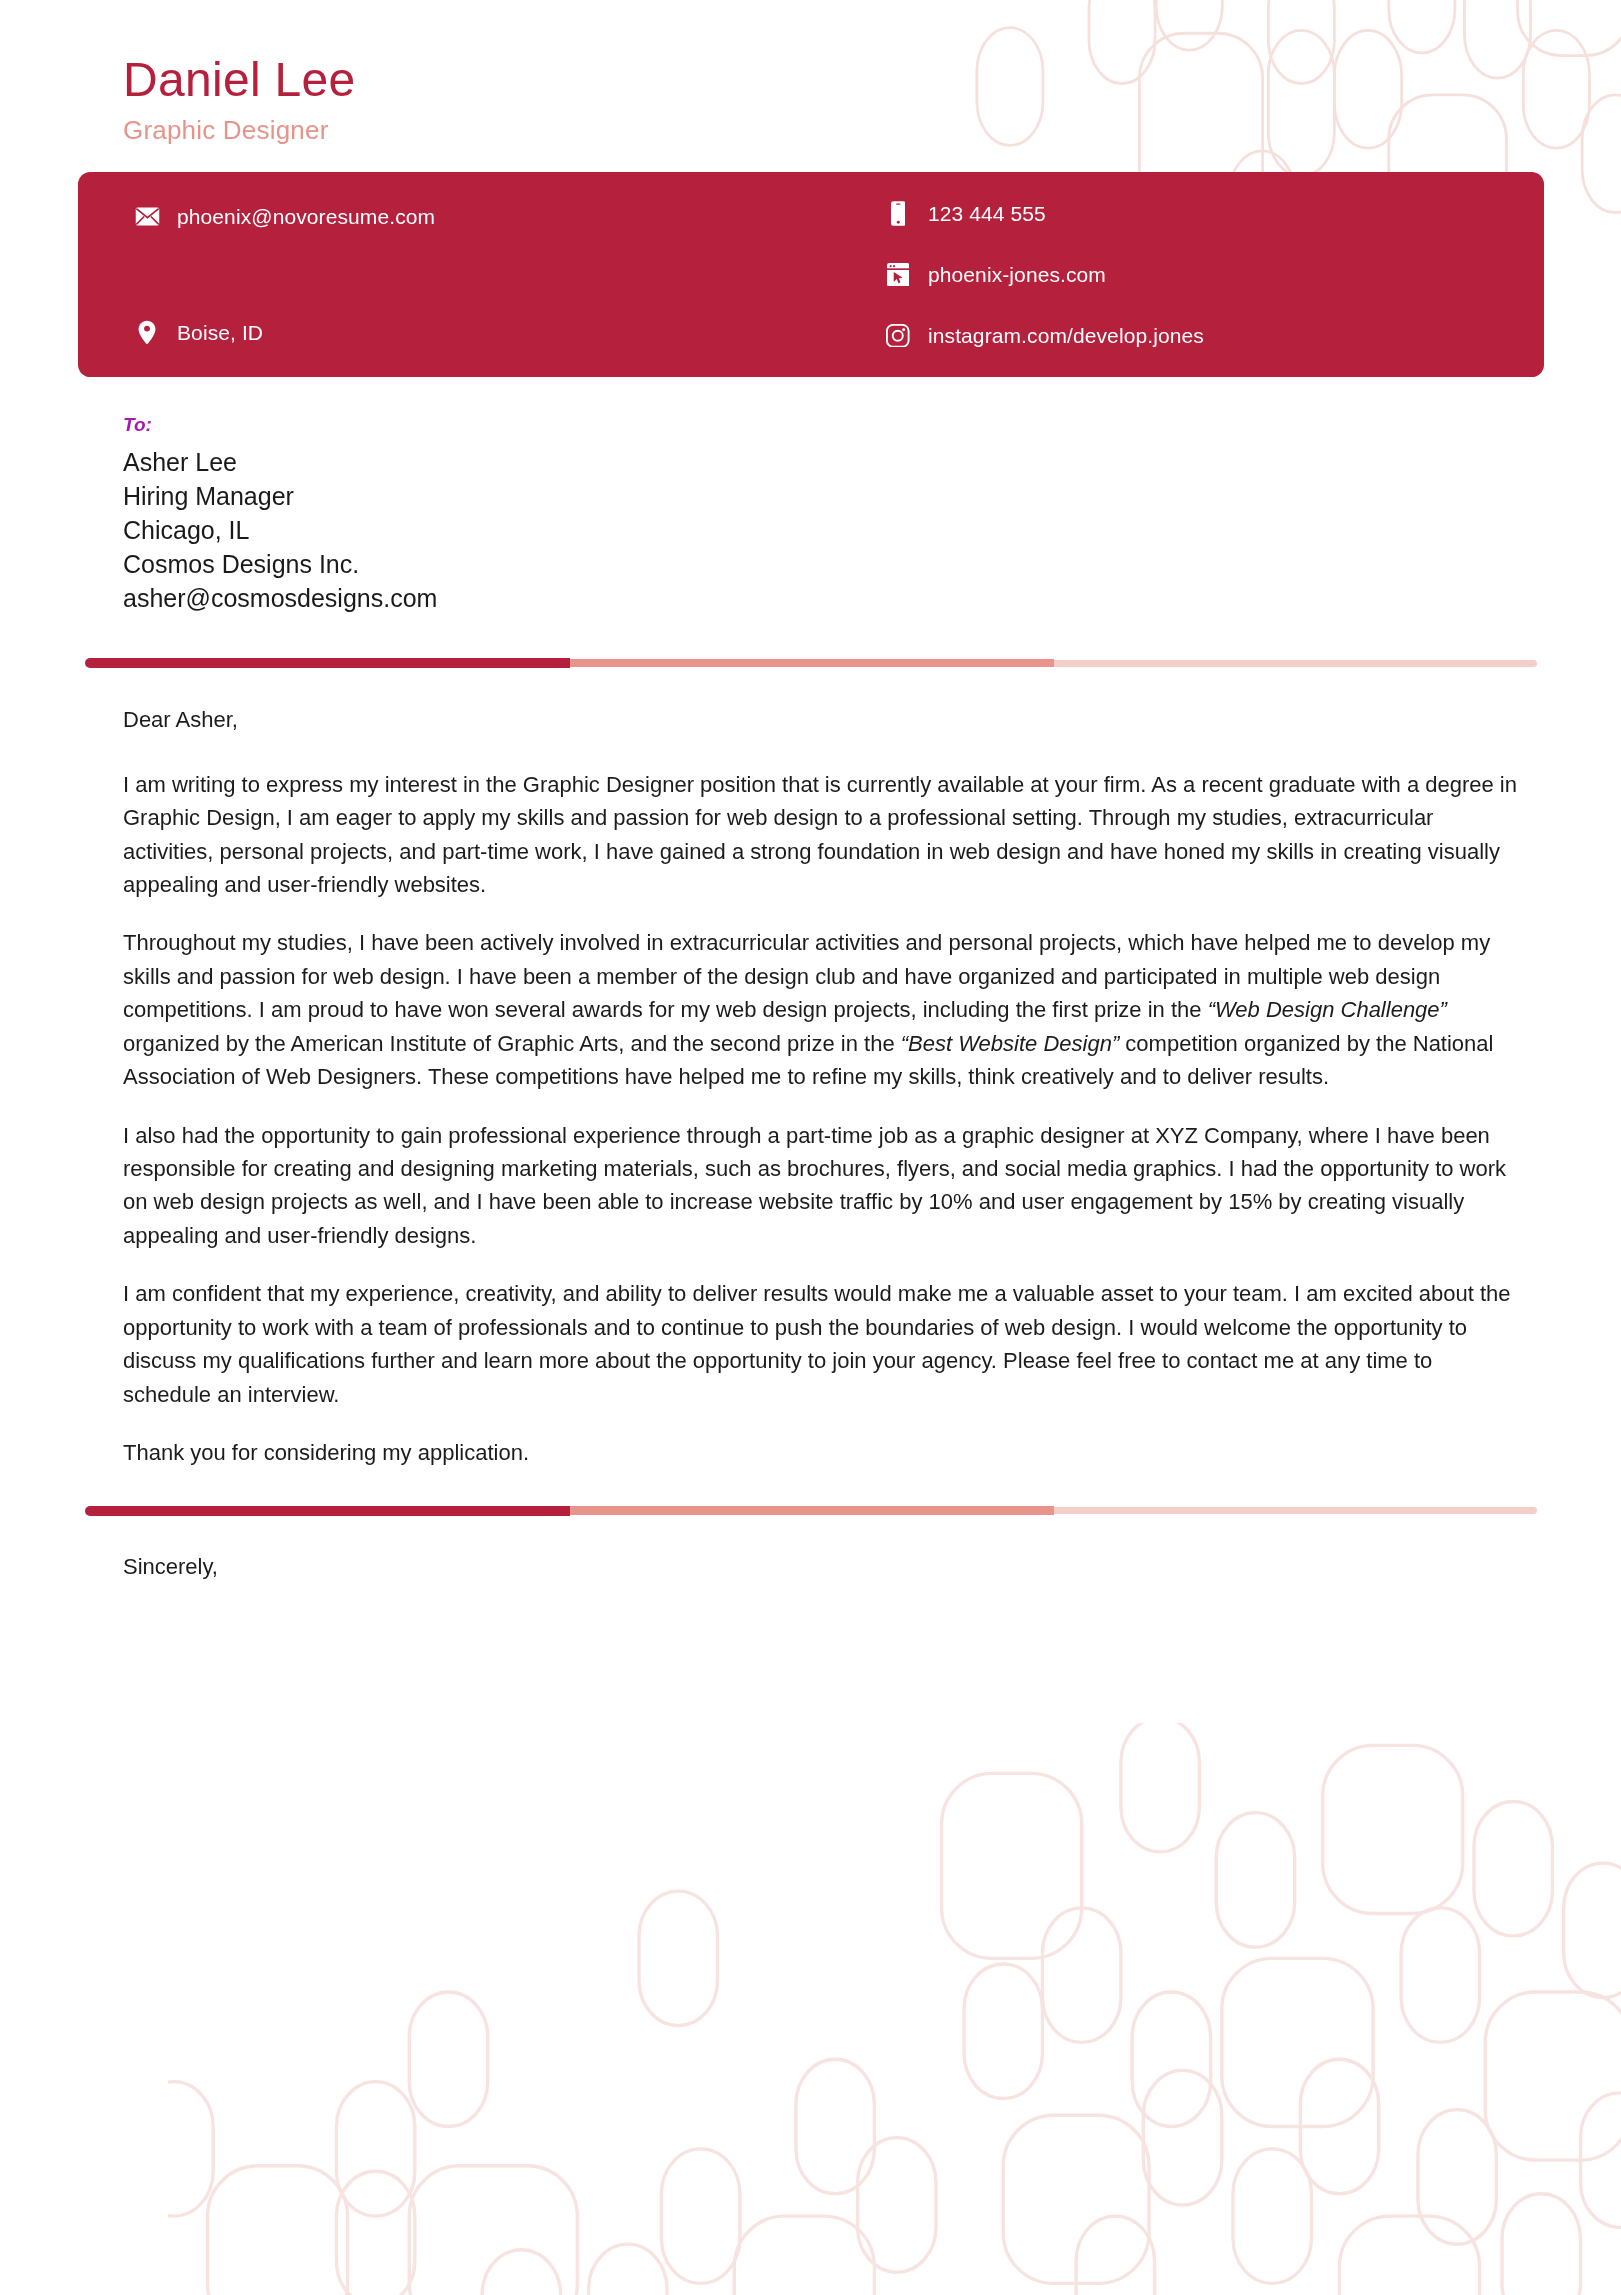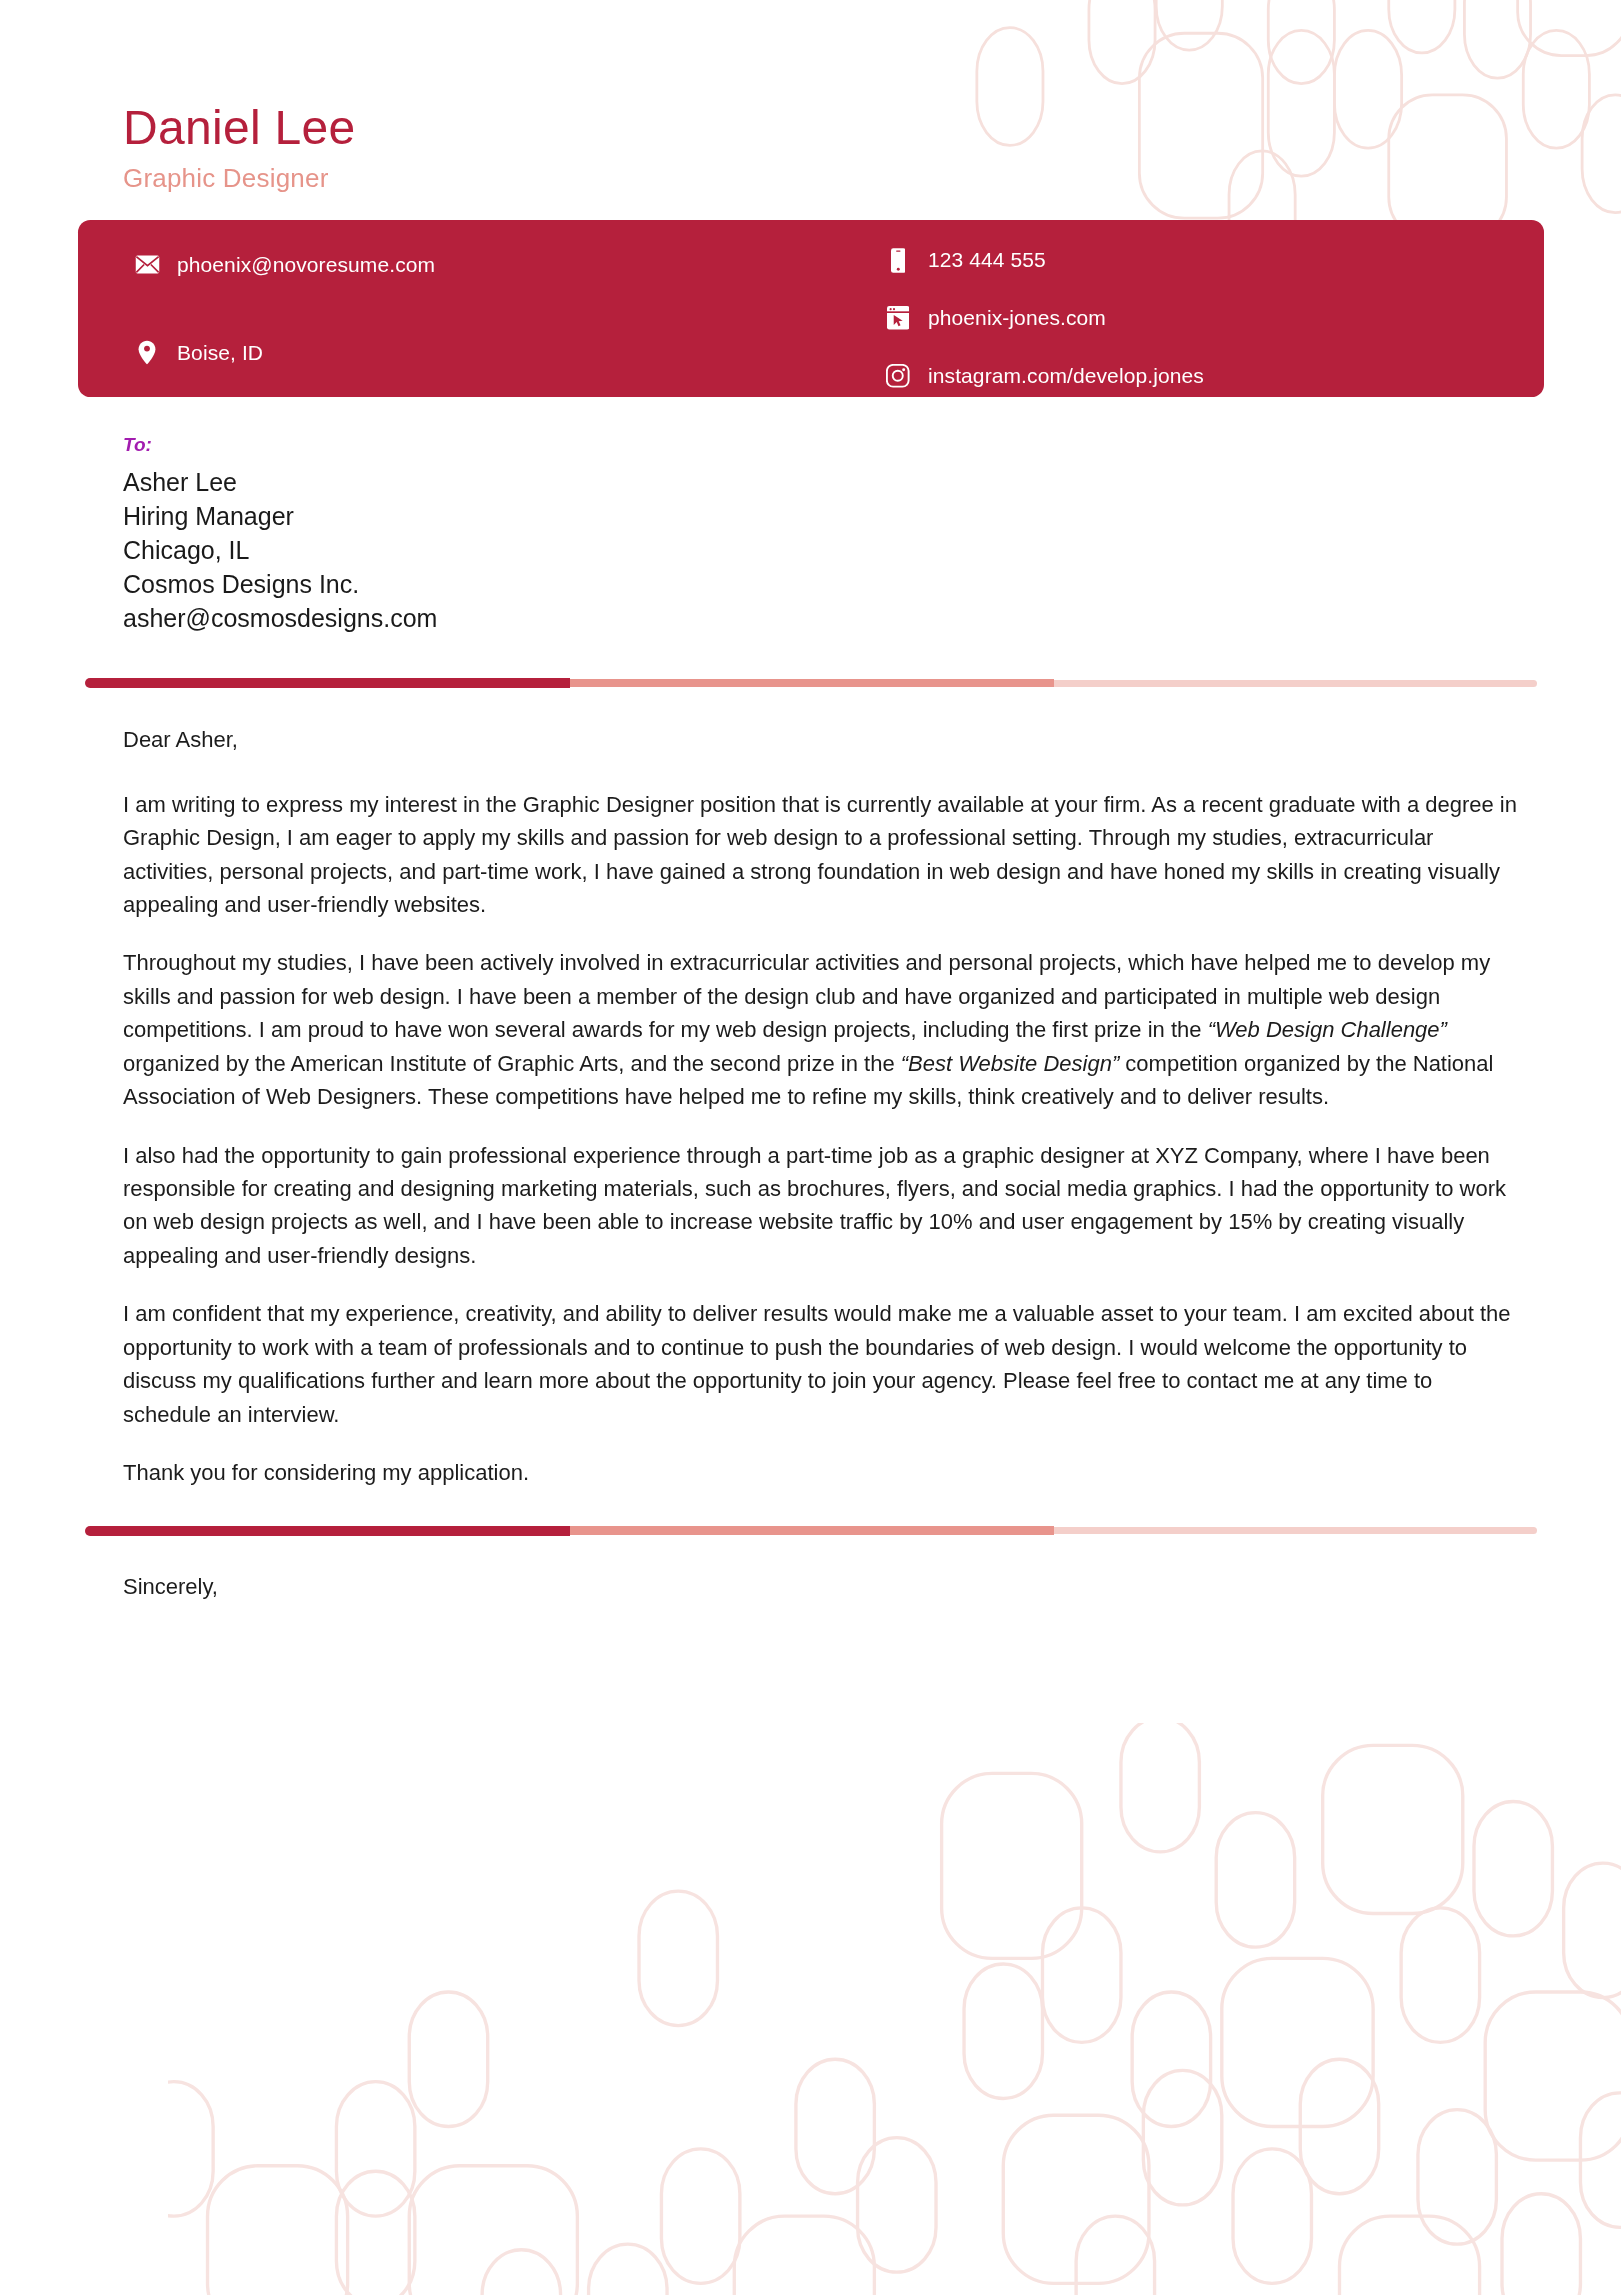--- a/index.html
+++ b/index.html
@@ -41,23 +41,22 @@
   .page {
     position: relative;
     z-index: 2;
     width: 1622px;
     height: 2295px;
     padding: 0 78px;
   }
 
   
   .header {
-    padding-top: 76px;
+    padding-top: 56px;
     padding-left: 45px;
-    margin-top: 28px;
   }
   .name {
     font-size: 48px;
     font-weight: 400;
     color: #B5203C;
     letter-spacing: 0.3px;
     line-height: 1.0;
   }
   .role {
     margin-top: 11.2px;
@@ -65,21 +64,21 @@
     font-weight: 400;
     color: #E6948A;
     letter-spacing: 0.2px;
   }
 
   
   .contact-bar {
     margin-top: 26px;
     background: #B5203C;
     border-radius: 12.3px;
-    height: 177px;
+    height: 205px;
     display: flex;
     padding: 27px 0 27px 56px;
   }
   .contact-col {
     display: flex;
     flex-direction: column;
     justify-content: space-between;
   }
   .contact-col.left  { width: 751px; }
   .contact-col.right { width: 628px; gap: 32px; }

